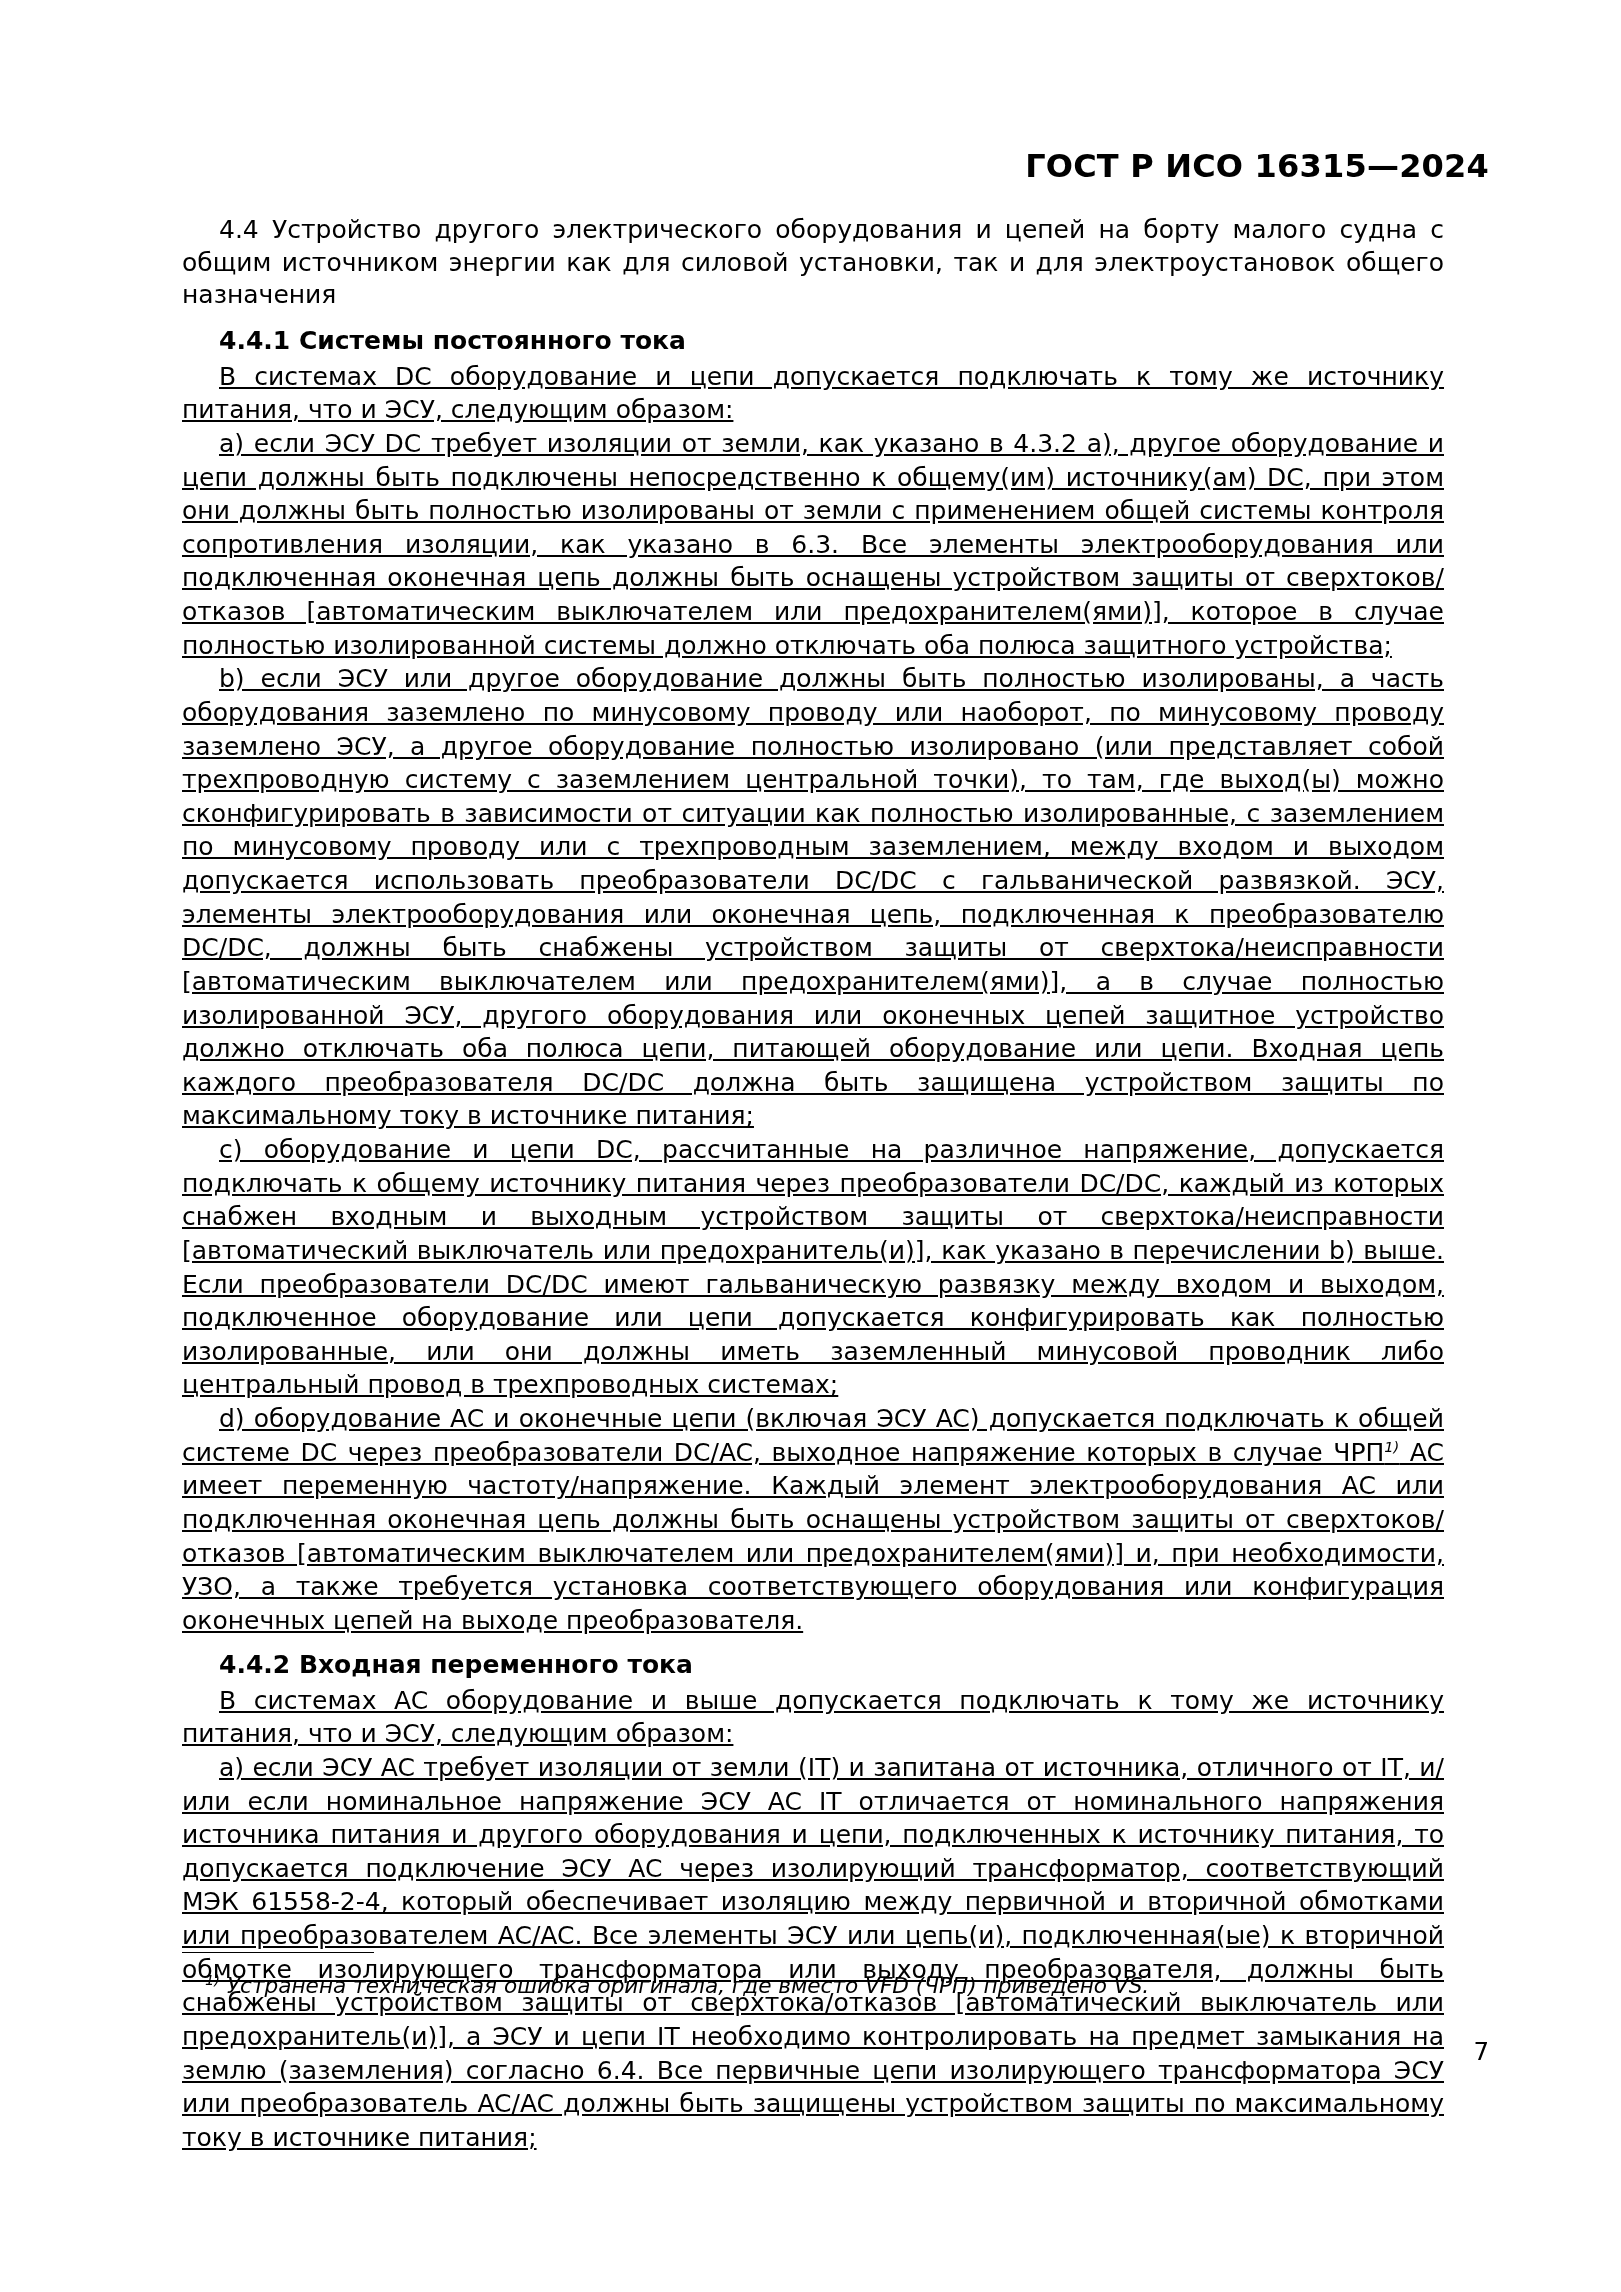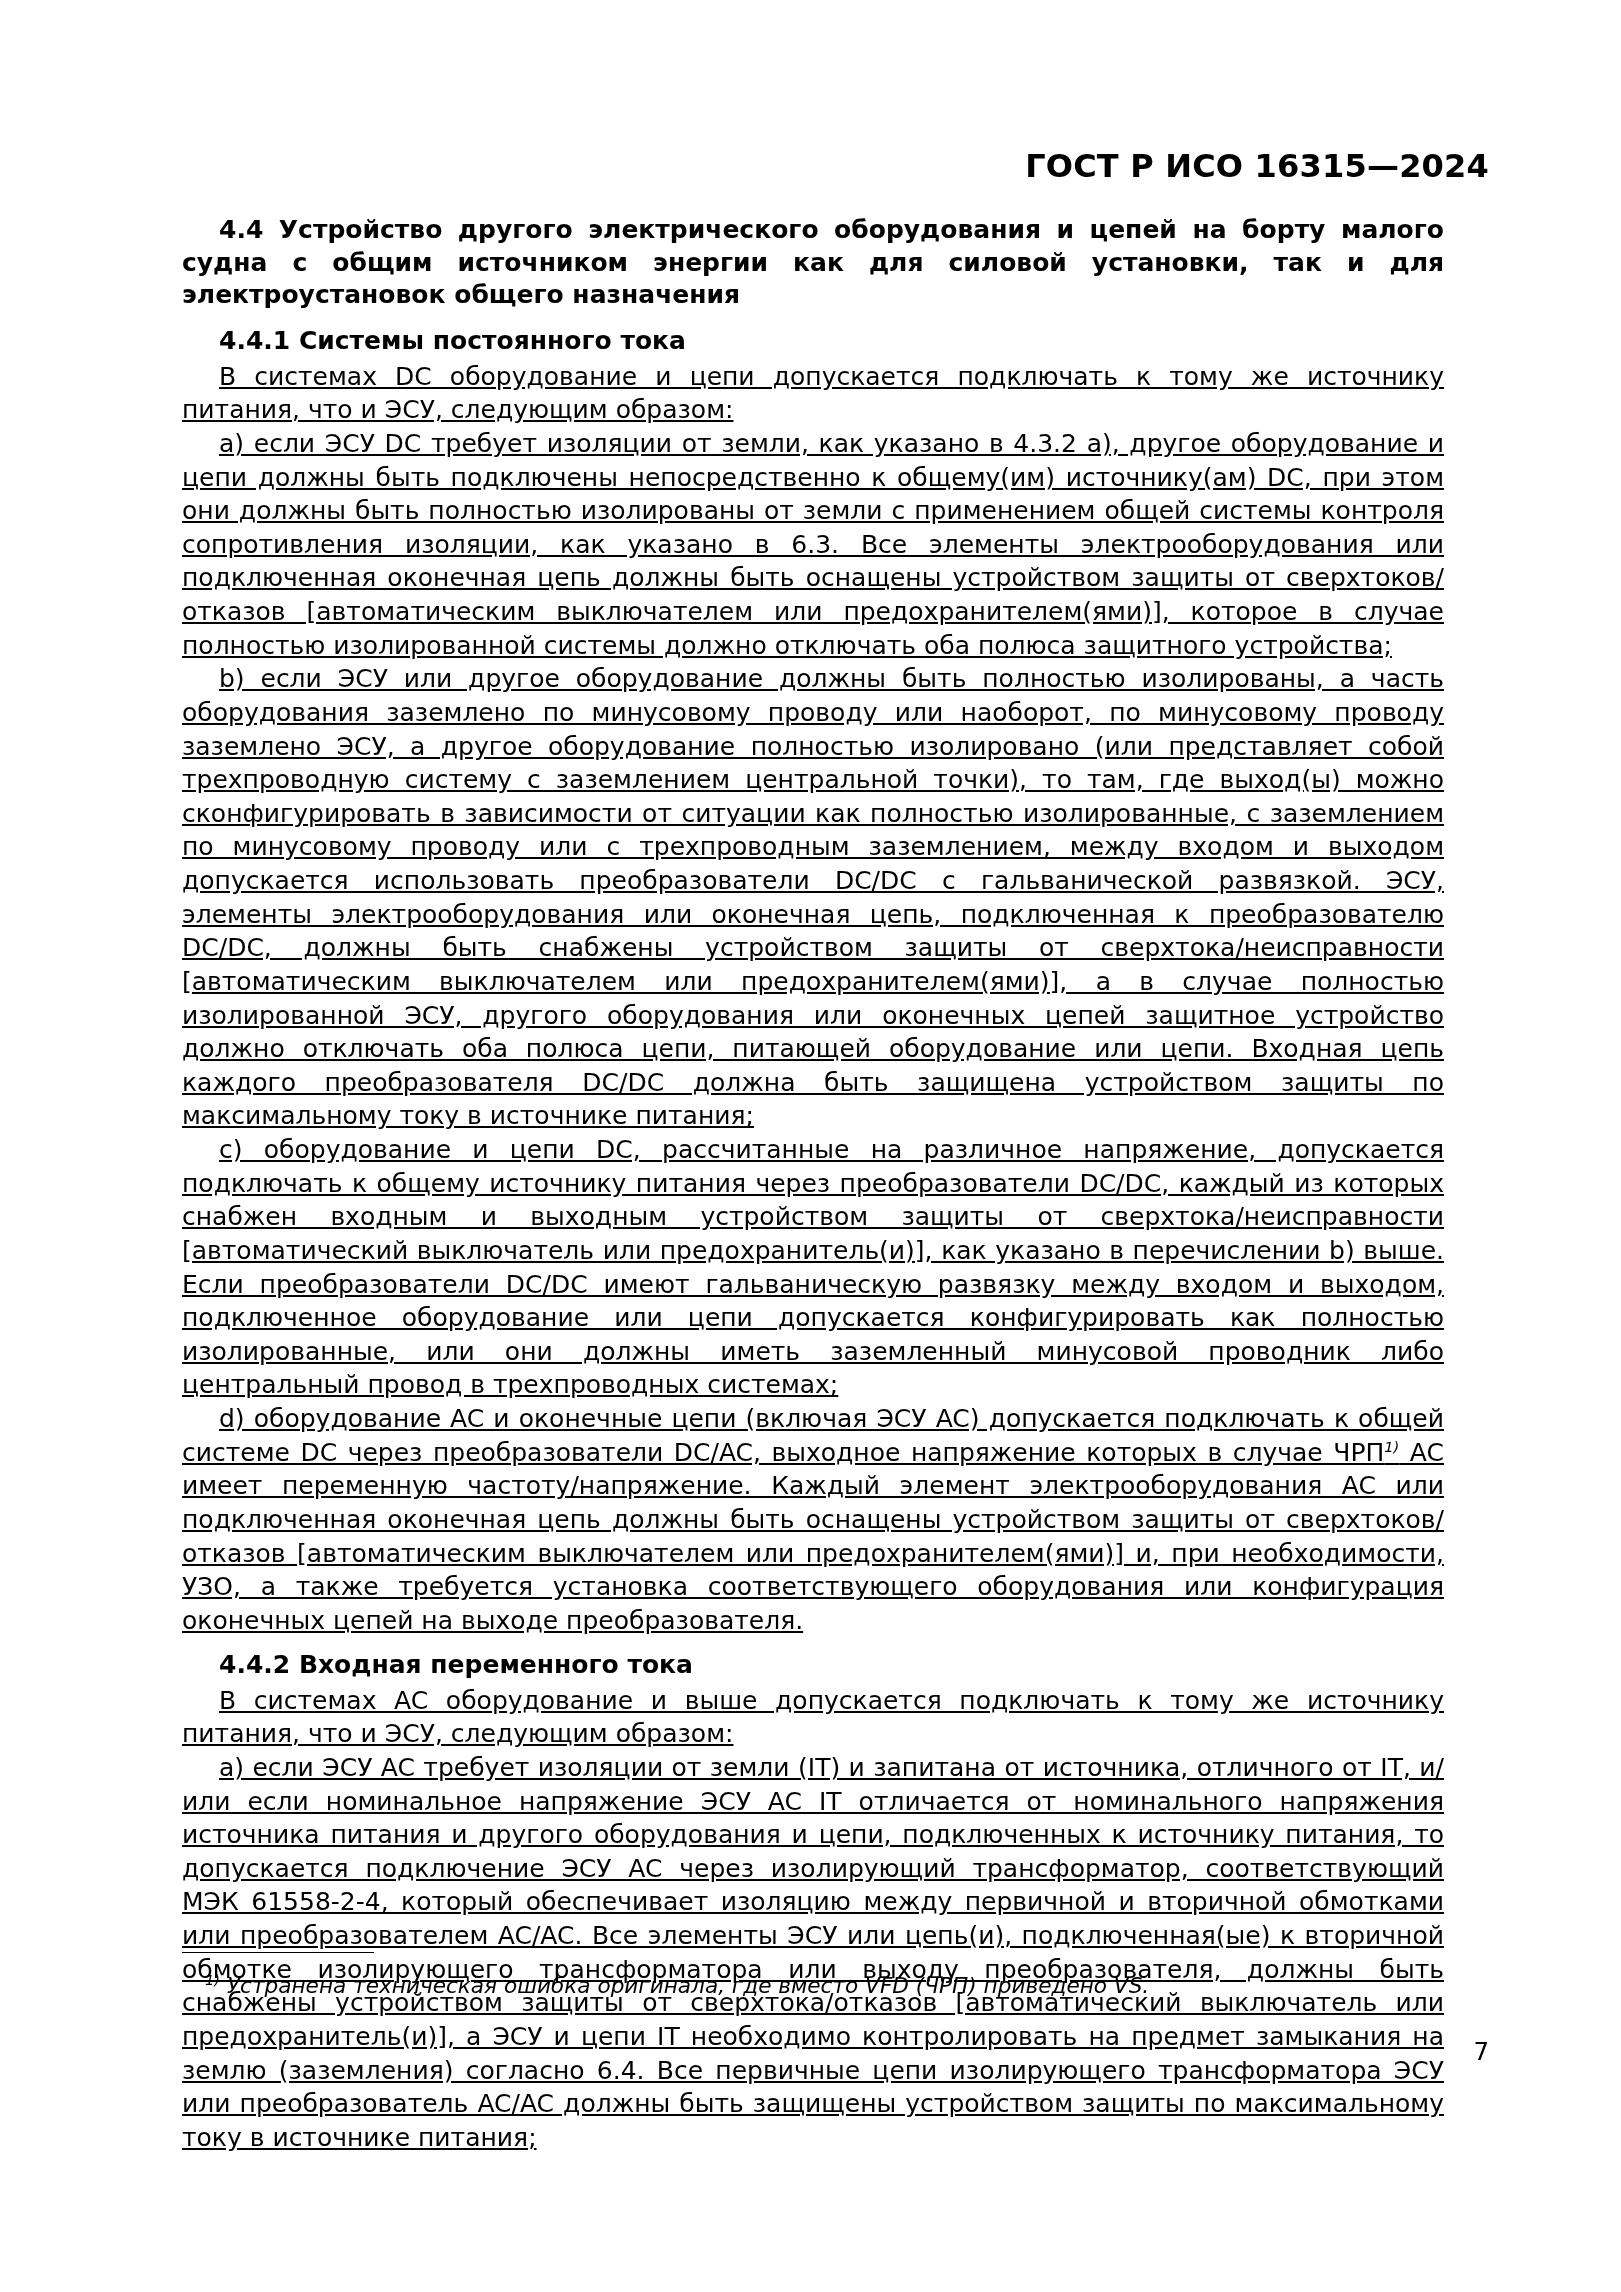--- a/index.html
+++ b/index.html
@@ -33,21 +33,21 @@
     white-space: nowrap;
   }
   .content {
     position: absolute;
     top: 214px;
     left: 182px;
     width: 1262px;
   }
   h2.sec-title {
     font-size: 25px;
-    font-weight: bold;
+    font-weight: normal;
     line-height: 1.30;
     margin: 0 0 13.7px 0;
     text-align: justify;
     text-align-last: left;
     text-indent: 37px;
     letter-spacing: 0px;
   }
   h3.subsec-title {
     font-size: 25px;
     font-weight: bold;

